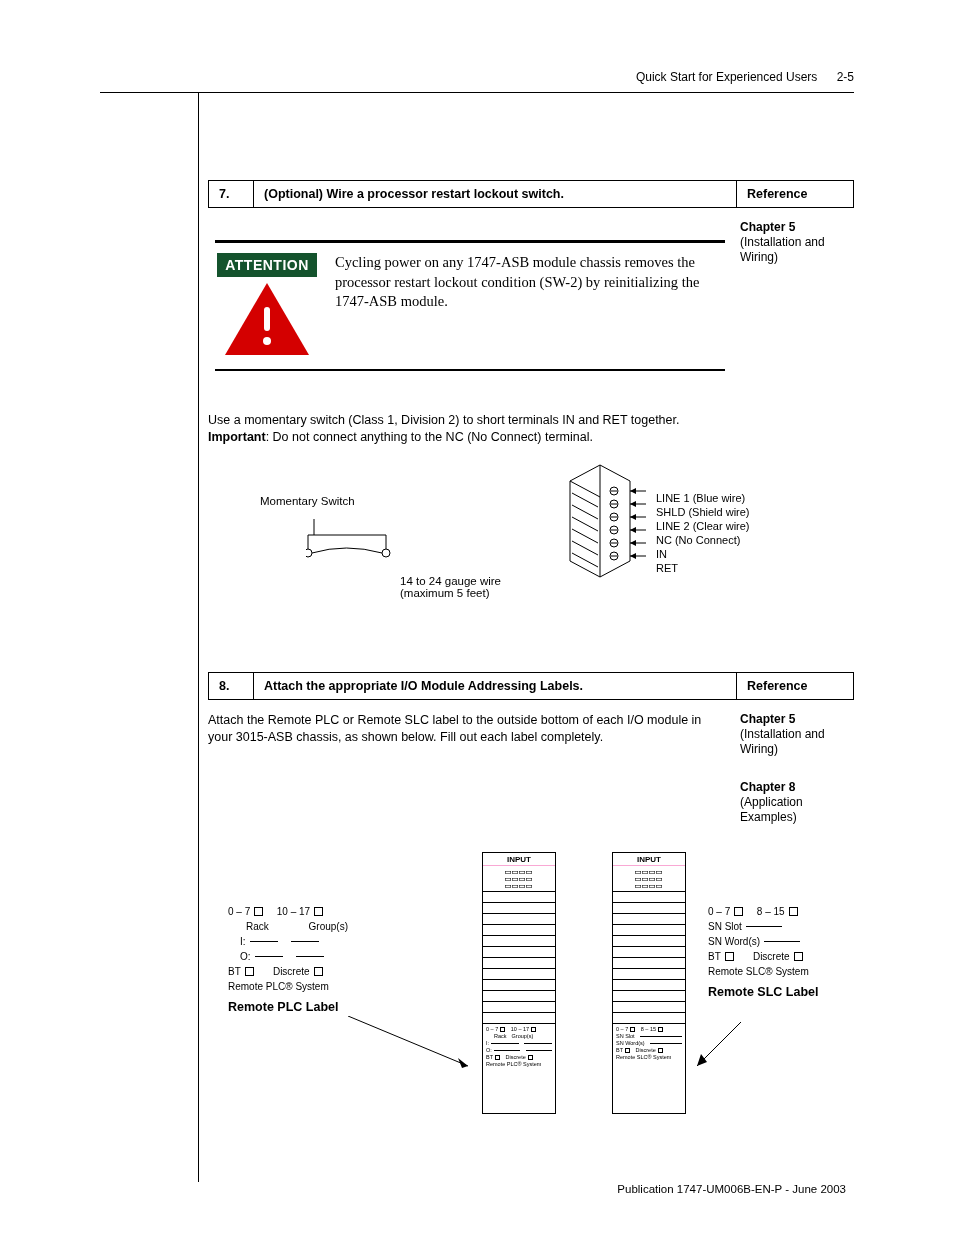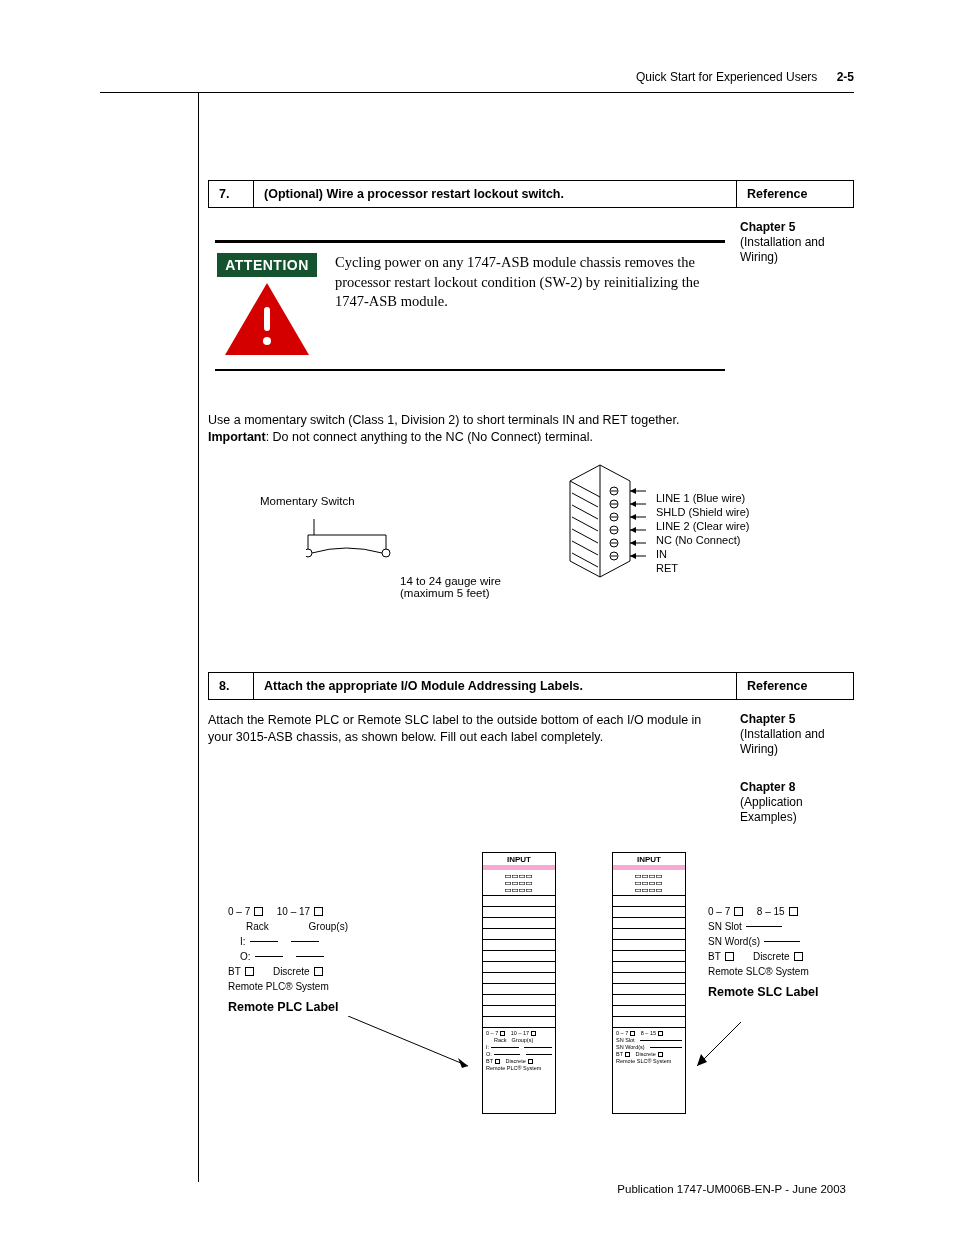--- a/index.html
+++ b/index.html
@@ -19,21 +19,21 @@
     top: 0;
     right: 40px;
     bottom: 0;
   }
   .running-head {
     position: absolute;
     top: 70px;
     right: 60px;
     font-size: 12px;
   }
-  .running-head .pnum { font-weight: bold; margin-left: 16px; }
+  .running-head .pnum { font-weight: normal; margin-left: 16px; }
   .rule-top {
     position: absolute;
     top: 92px;
     left: 0; right: 60px;
     height: 1px; background: #000;
   }
   .vrule {
     position: absolute;
     top: 92px;
     left: 98px;
@@ -143,21 +143,21 @@
     position: absolute;
     width: 72px;
     border: 1px solid #000;
     background: #fff;
   }
   .module-head {
     text-align: center;
     font-size: 8px;
     font-weight: bold;
     padding: 2px 0 1px 0;
-    border-bottom: 5px solid #f9a8d4;
+    border-bottom: 1px solid #f9a8d4;
   }
   .module-leds { text-align: center; font-size: 10px; line-height: 7px; letter-spacing: 1px; padding: 2px 0; border-bottom: 1px solid #000; font-family: monospace;}
   .module-lines { height: 10px; border-bottom: 1px solid #000; }
   .module-tag { font-size: 5.5px; line-height: 7px; padding: 2px 3px; }
   .module-tag .mt-row { display:flex; align-items:center; gap:2px;}
   .msq { display:inline-block; width:3px; height:3px; border:0.7px solid #000; }
   .mln { display:inline-block; height:1px; background:#000; flex:1; min-width:8px;}
 
   .side-label-box {
     position: absolute;

